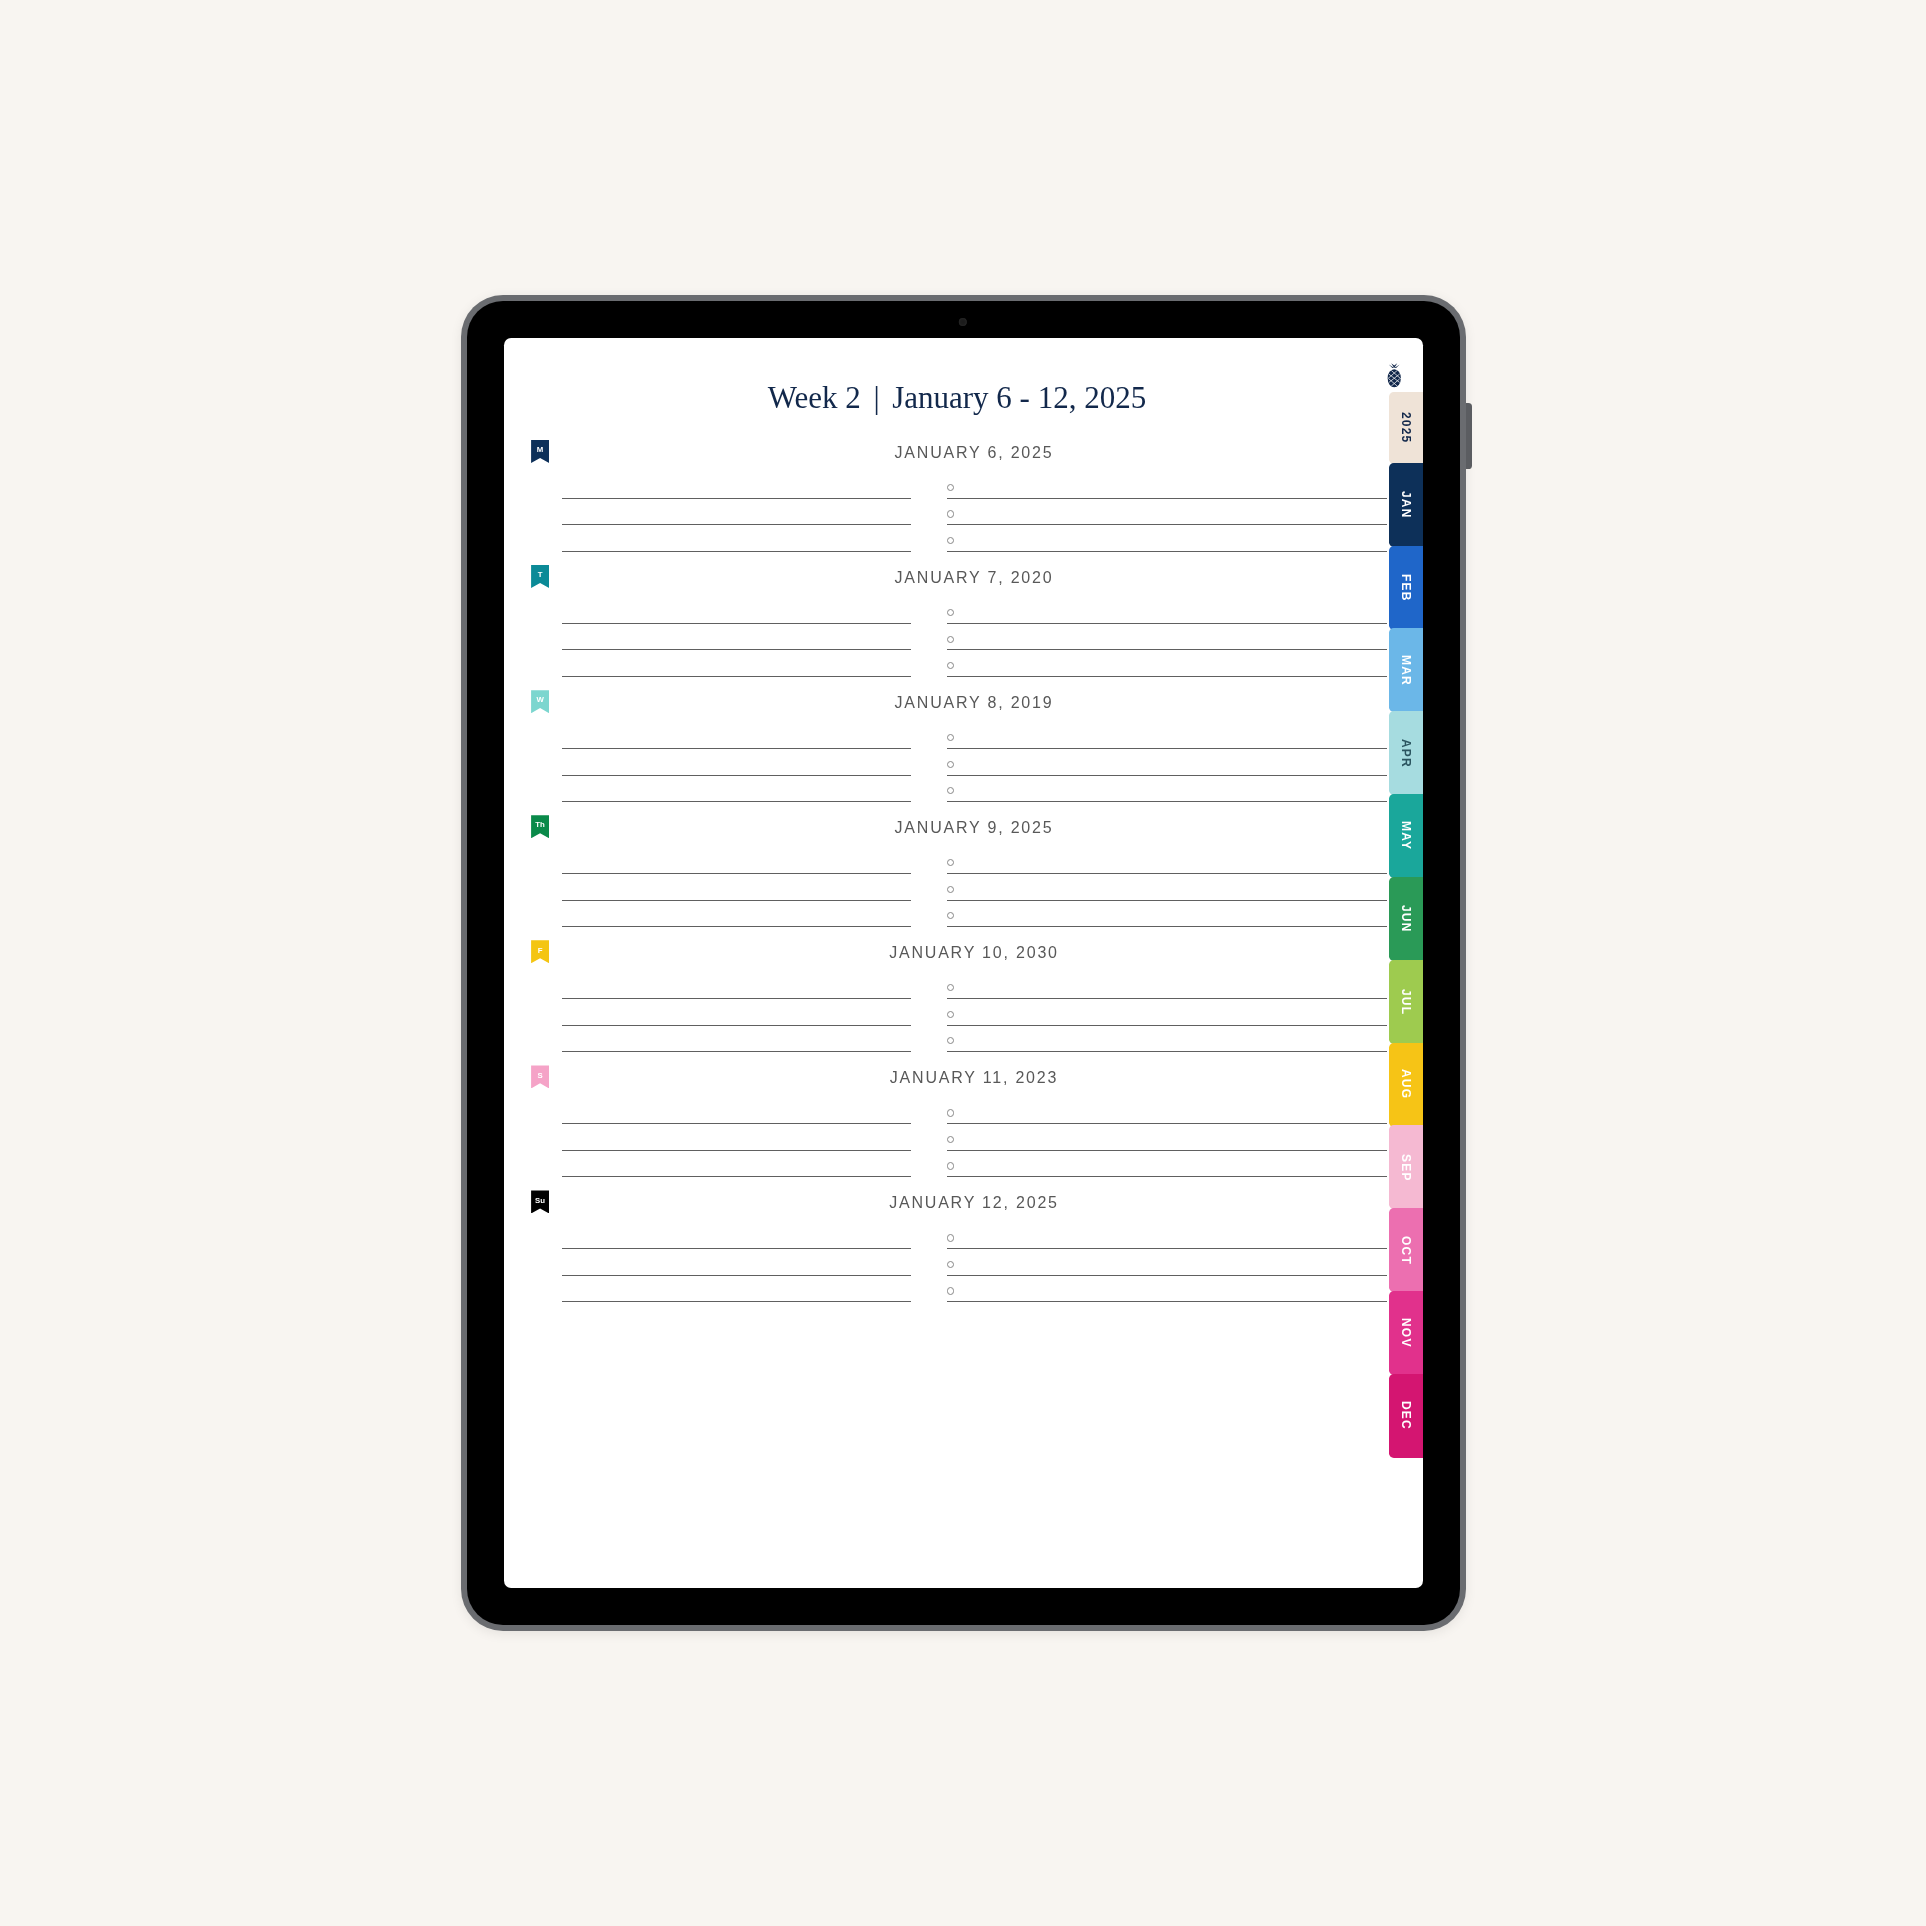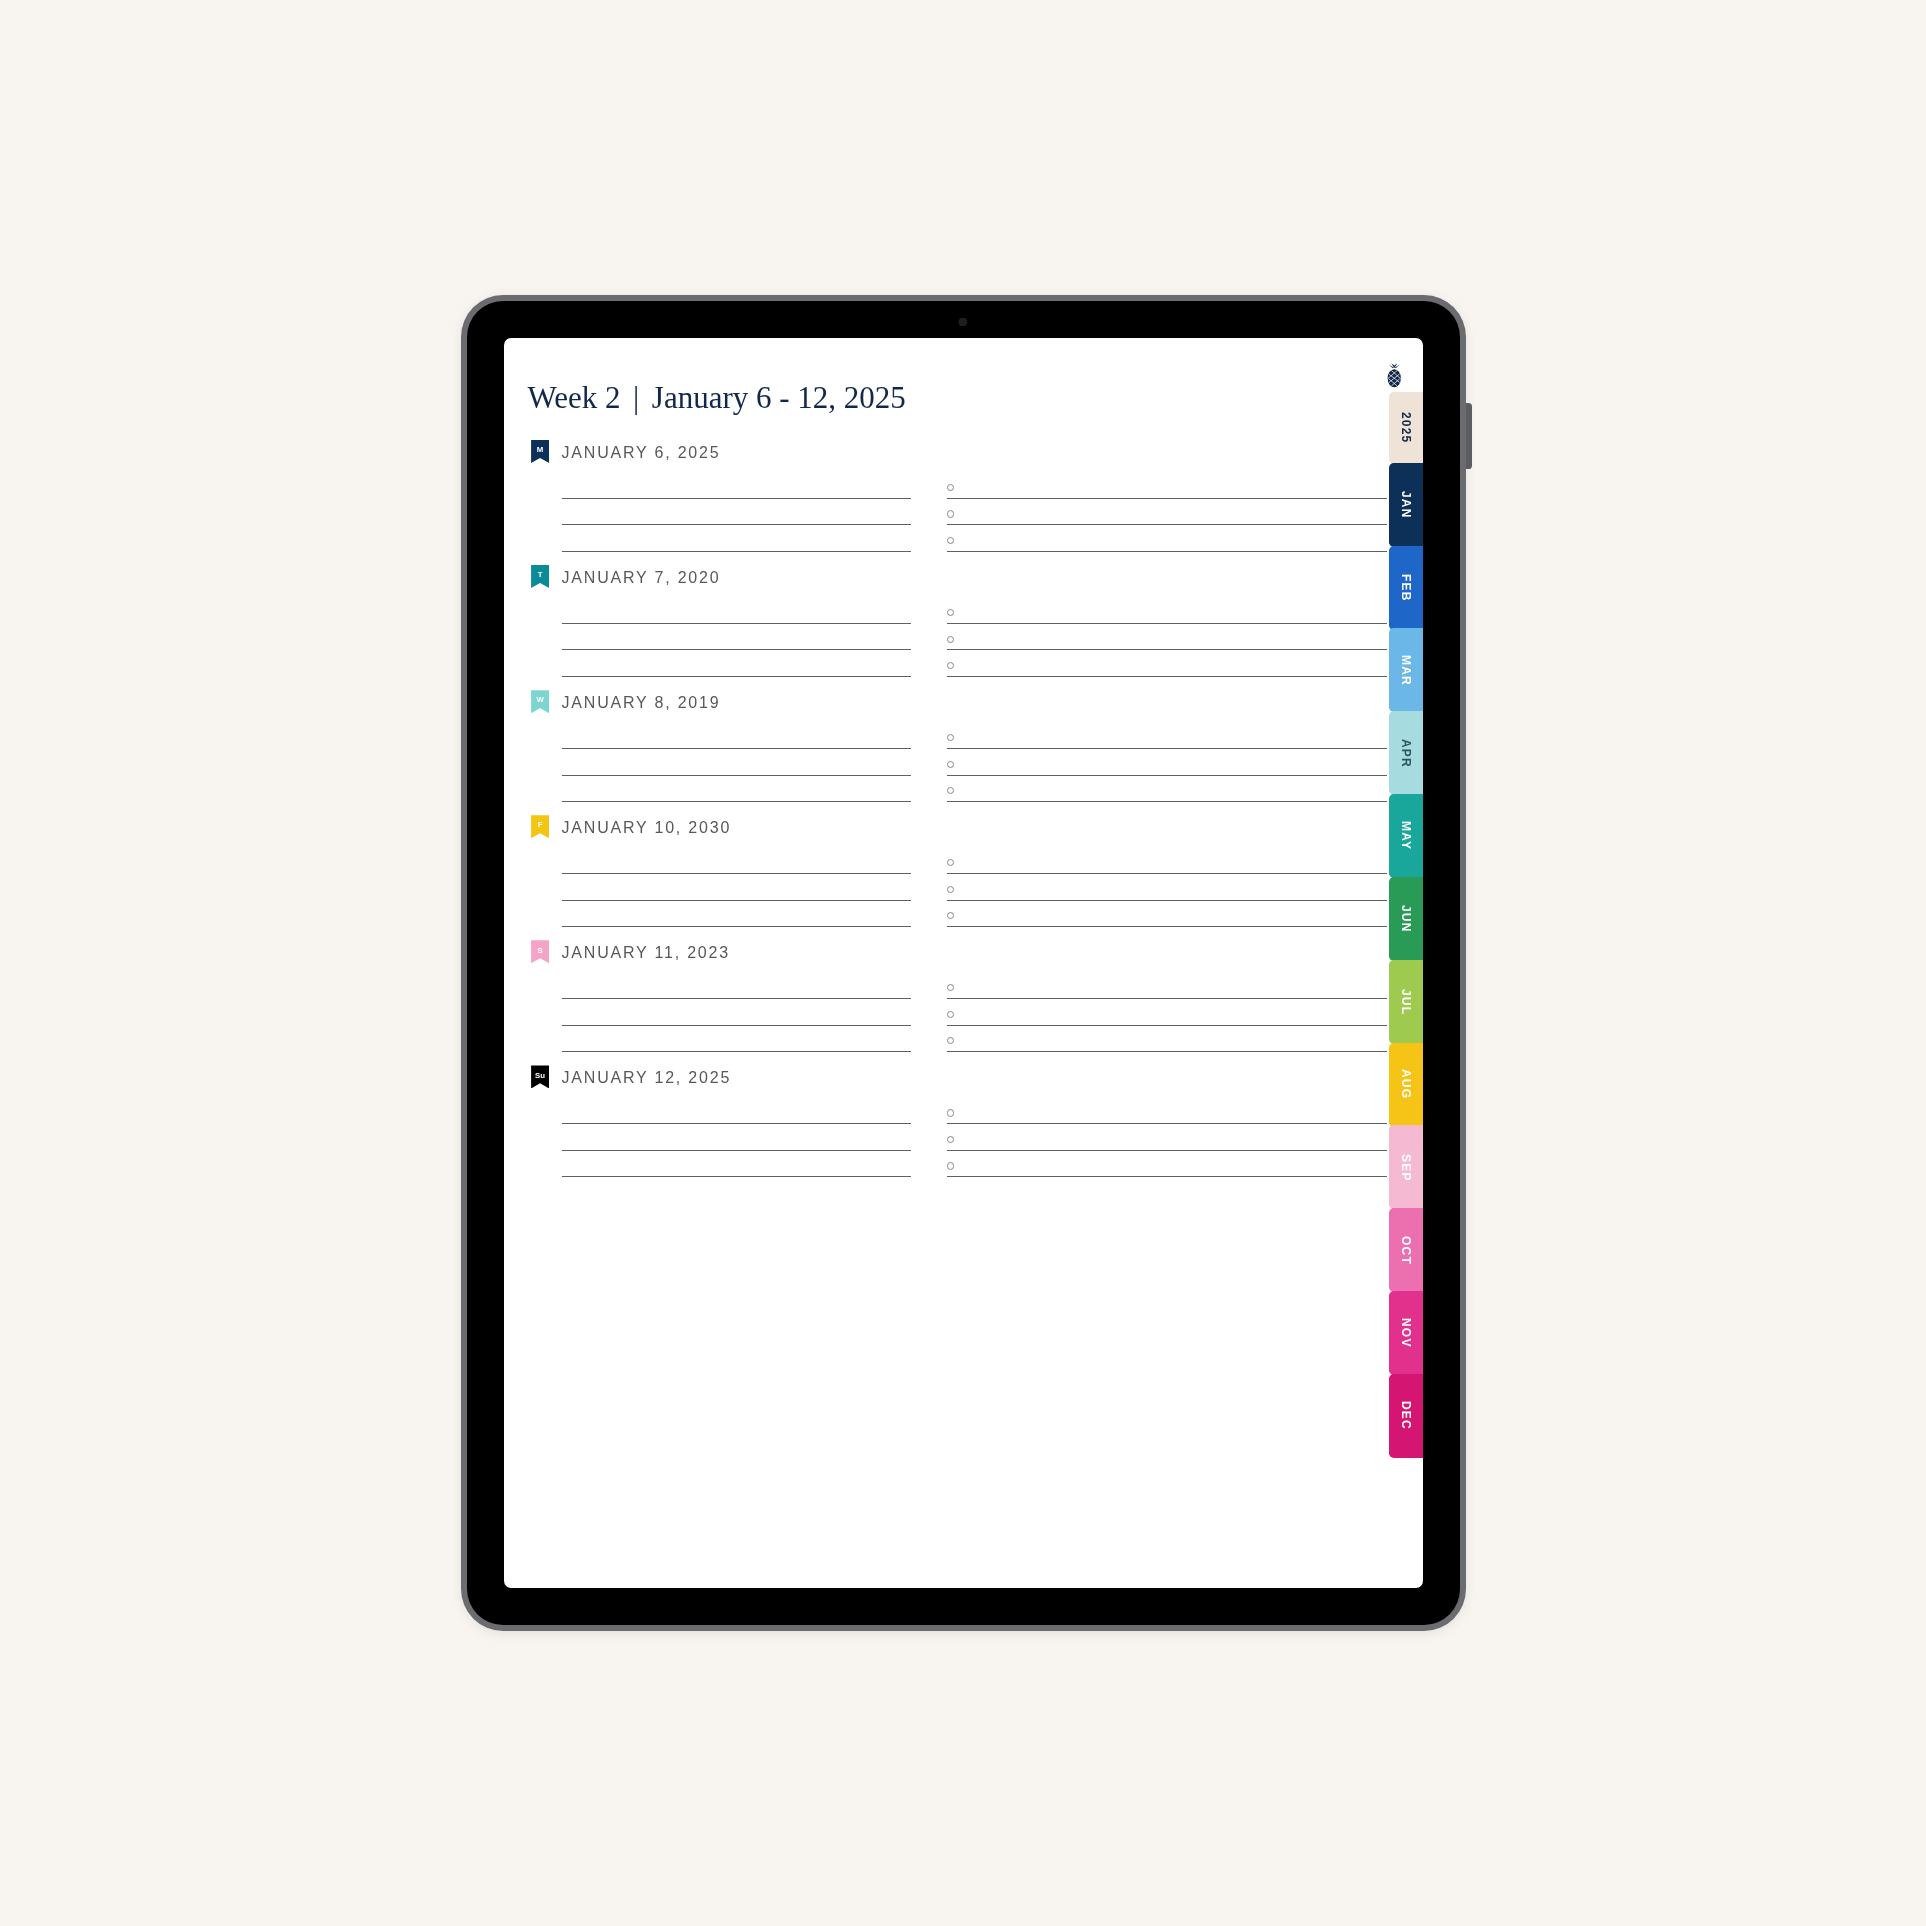--- a/index.html
+++ b/index.html
@@ -50,20 +50,21 @@
     box-shadow: inset 0 0 2.4px #333;
   }
   .screen {
     width: 100%;
     height: 100%;
     background: #fff;
     border-radius: 7.2px;
     position: relative;
     overflow: hidden;
     display: flex;
+    text-align: center;
   }
   .page {
     flex: 1;
     padding: 42px 36px 24px 24px;
     position: relative;
     overflow: hidden;
   }
   .logo {
     position: absolute;
     top: 24px;
@@ -290,20 +291,46 @@
                     </div>
                     <div class="todo-line">
                       <div class="circle"></div>
                     </div>
                   </div>
                 </div>
               </div>
             </div>
             <div class="day">
               <div class="flag-col">
+                <div class="flag" style="background: rgb(10, 138, 74);">Th</div>
+              </div>
+              <div class="content">
+                <div class="date-label">JANUARY 9, 2025</div>
+                <div class="cols">
+                  <div class="col-left">
+                    <div class="line"></div>
+                    <div class="line"></div>
+                    <div class="line"></div>
+                  </div>
+                  <div class="col-right">
+                    <div class="todo-line">
+                      <div class="circle"></div>
+                    </div>
+                    <div class="todo-line">
+                      <div class="circle"></div>
+                    </div>
+                    <div class="todo-line">
+                      <div class="circle"></div>
+                    </div>
+                  </div>
+                </div>
+              </div>
+            </div>
+            <div class="day">
+              <div class="flag-col">
                 <div class="flag" style="background: rgb(244, 197, 18);">F</div>
               </div>
               <div class="content">
                 <div class="date-label">JANUARY 10, 2030</div>
                 <div class="cols">
                   <div class="col-left">
                     <div class="line"></div>
                     <div class="line"></div>
                     <div class="line"></div>
                   </div>

